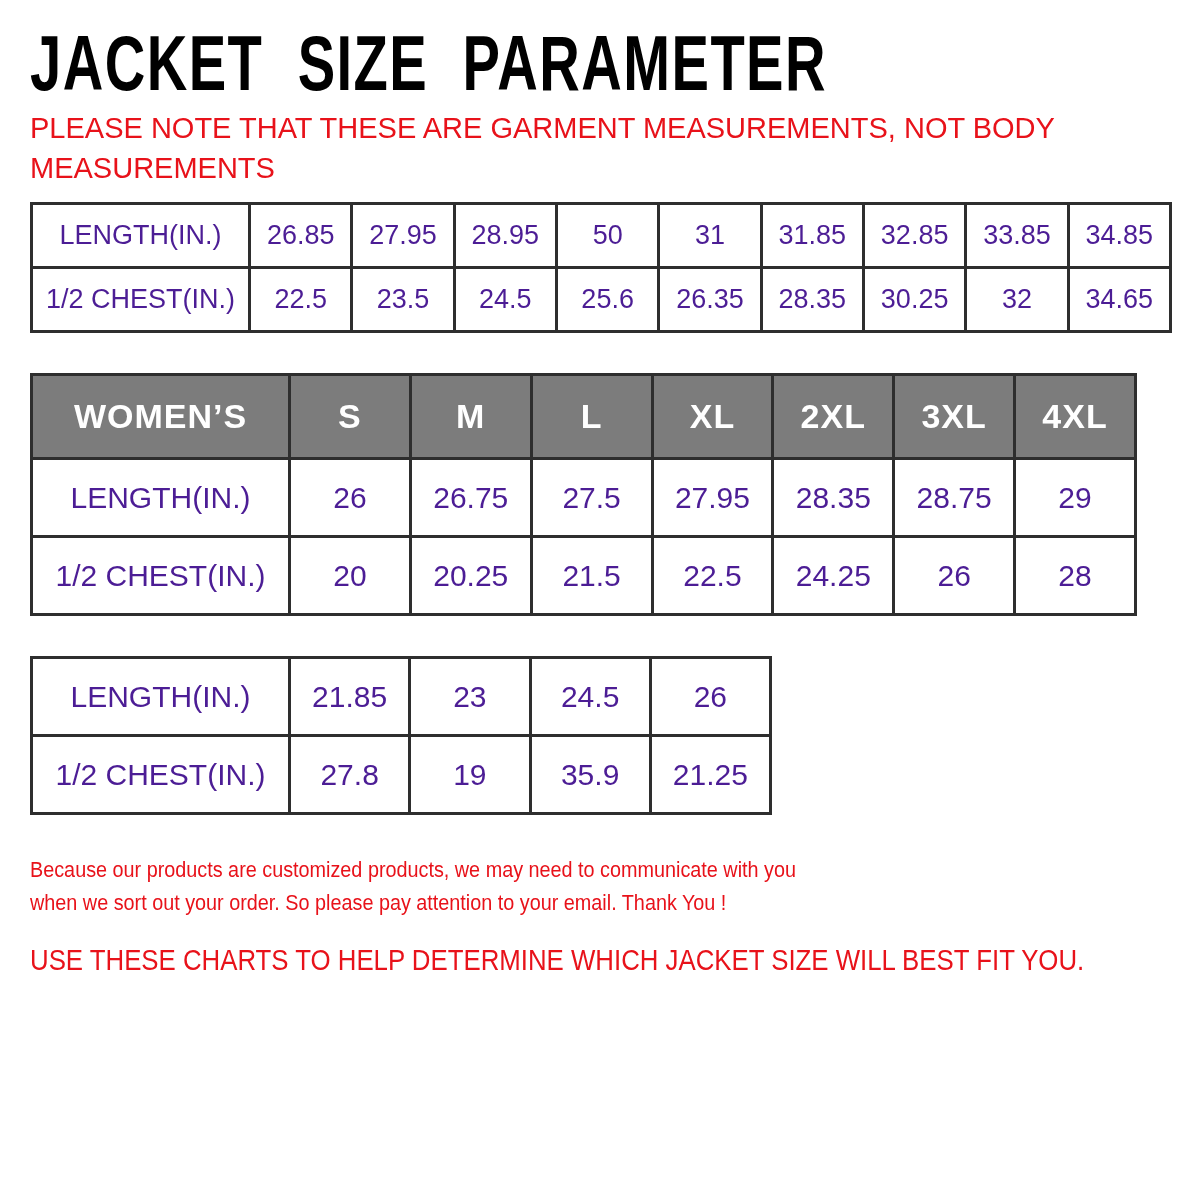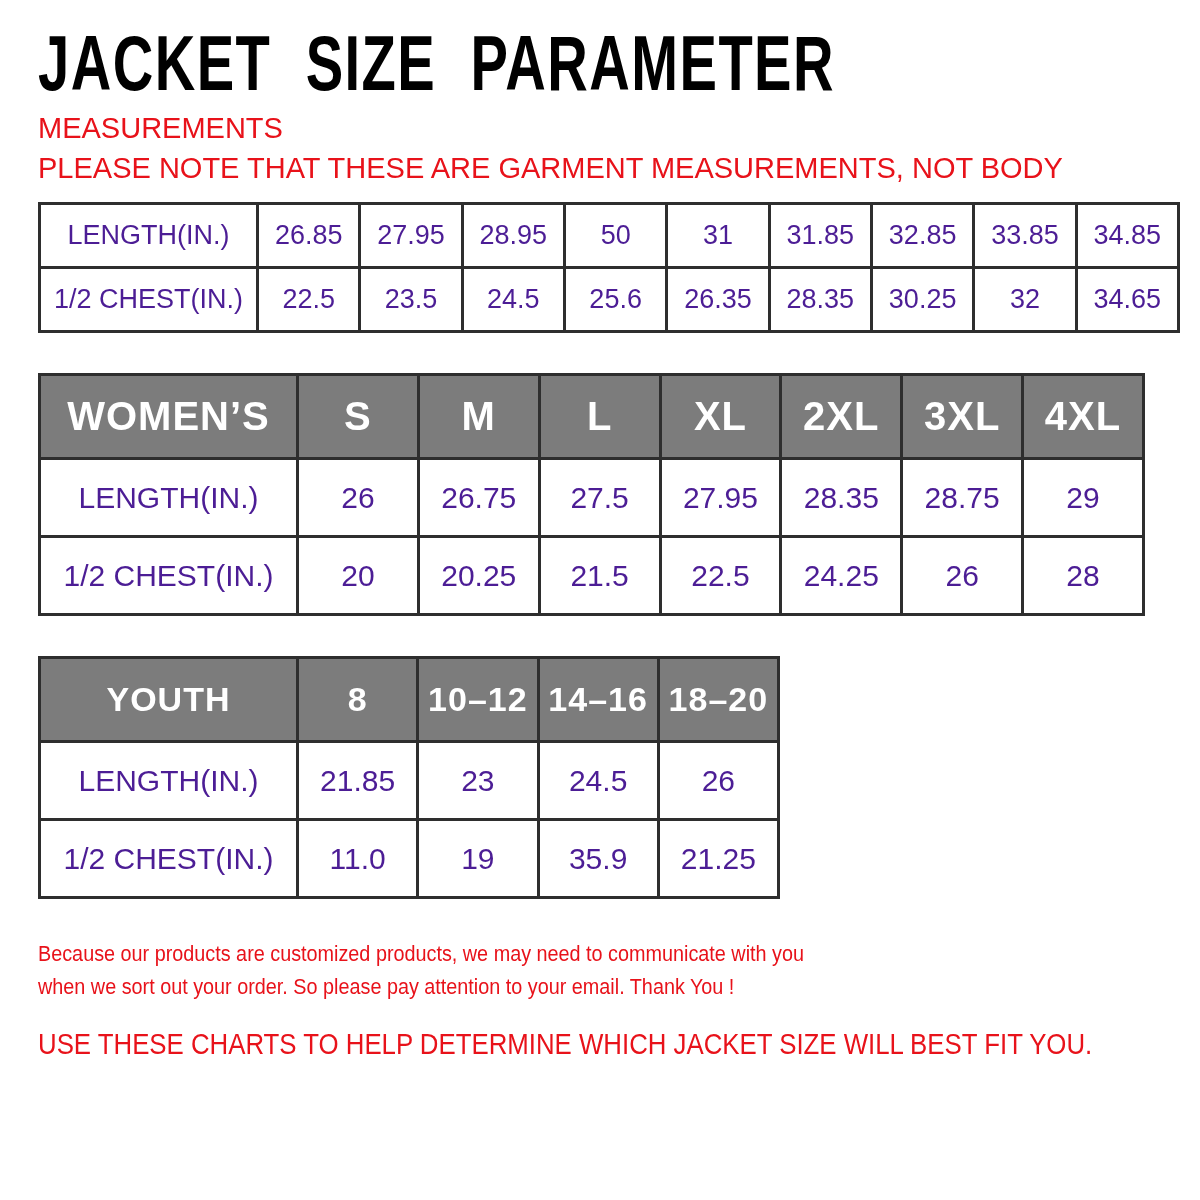--- a/index.html
+++ b/index.html
@@ -7,21 +7,21 @@
     --hdr-gray:#7c7c7c;
     --border:#2e2e2e;
   }
   *{box-sizing:border-box;}
   html,body{margin:0;padding:0;}
   body{
     width:1200px;height:1200px;background:#ffffff;
     font-family:"Liberation Sans",sans-serif;
     overflow:hidden;
   }
-  .sheet{padding:26px 0 0 30px;margin-left:8px;}
+  .sheet{padding:26px 0 0 30px;}
 
   .title{
     margin:0;
     font-size:78px;
     line-height:0.95;
     font-weight:bold;
     color:#000;
     letter-spacing:2px;
     word-spacing:24px;
     transform:scaleX(0.72);
@@ -52,21 +52,21 @@
   }
   .size-table td{color:#4c1d95;}
 
   table.mens{width:1142px;margin-top:14px;}
   .mens col.c-label{width:218px;}
   .mens th{height:68px;font-size:29px;}
   .mens td{height:64px;font-size:27px;}
 
   table.womens{width:1107px;margin-top:40px;}
   .womens col.c-label{width:258px;}
-  .womens th{height:84px;font-size:40px;}
+  .womens th{height:84px;font-size:34px;}
   .womens td{height:78px;font-size:30px;}
 
   table.youth{width:742px;margin-top:40px;}
   .youth col.c-label{width:258px;}
   .youth th{height:84px;font-size:34px;}
   .youth td{height:78px;font-size:30px;}
 
   .footer{margin-top:38px;color:var(--red);font-size:22px;line-height:1.5;}
   .footer-line{white-space:nowrap;transform:scaleX(0.90);transform-origin:left top;}
   .footer-final{
@@ -75,22 +75,22 @@
   }
 </style>
 </head>
 <body>
 
 <div class="sheet">
 
   <h1 class="title">JACKET SIZE PARAMETER</h1>
 
   <div class="note">
+    <div class="note-line">PLEASE NOTE THAT THESE ARE GARMENT MEASUREMENTS, NOT BODY</div>
     <div class="note-line">MEASUREMENTS</div>
-    <div class="note-line">PLEASE NOTE THAT THESE ARE GARMENT MEASUREMENTS, NOT BODY</div>
   </div>
 
   <table class="size-table mens">
     <colgroup>
         <col class="c-label">
         <col span="9">
       </colgroup>
     <tbody>
       <tr>
         <td>LENGTH(IN.)</td>
@@ -158,36 +158,29 @@
     </tbody>
   </table>
 
   <table class="size-table youth">
     <colgroup>
         <col class="c-label">
         <col span="4">
       </colgroup>
     <tbody>
       <tr>
-        <th>YOUTH</th>
-        <th>8</th>
-        <th>10–12</th>
-        <th>14–16</th>
-        <th>18–20</th>
-      </tr>
-      <tr>
         <td>LENGTH(IN.)</td>
         <td>21.85</td>
         <td>23</td>
         <td>24.5</td>
         <td>26</td>
       </tr>
       <tr>
         <td>1/2 CHEST(IN.)</td>
-        <td>11.0</td>
+        <td>27.8</td>
         <td>19</td>
         <td>35.9</td>
         <td>21.25</td>
       </tr>
     </tbody>
   </table>
 
   <div class="footer">
     <div class="footer-line">Because our products are customized products, we may need to communicate with you</div>
     <div class="footer-line">when we sort out your order. So please pay attention to your email. Thank You !</div>

